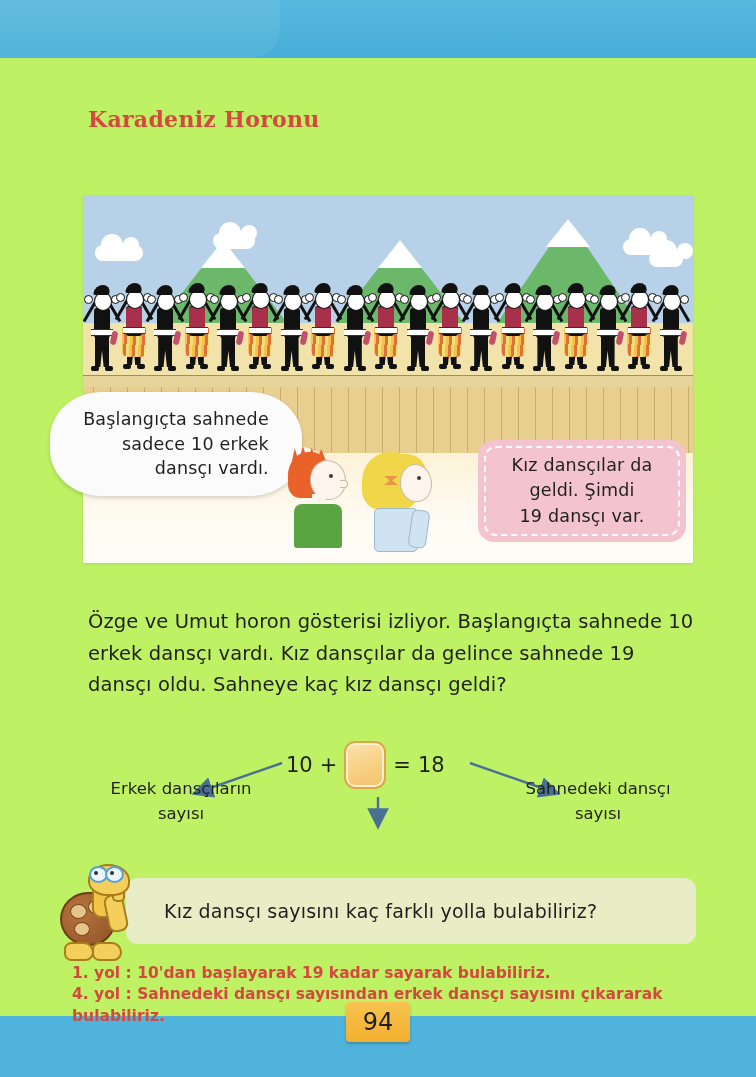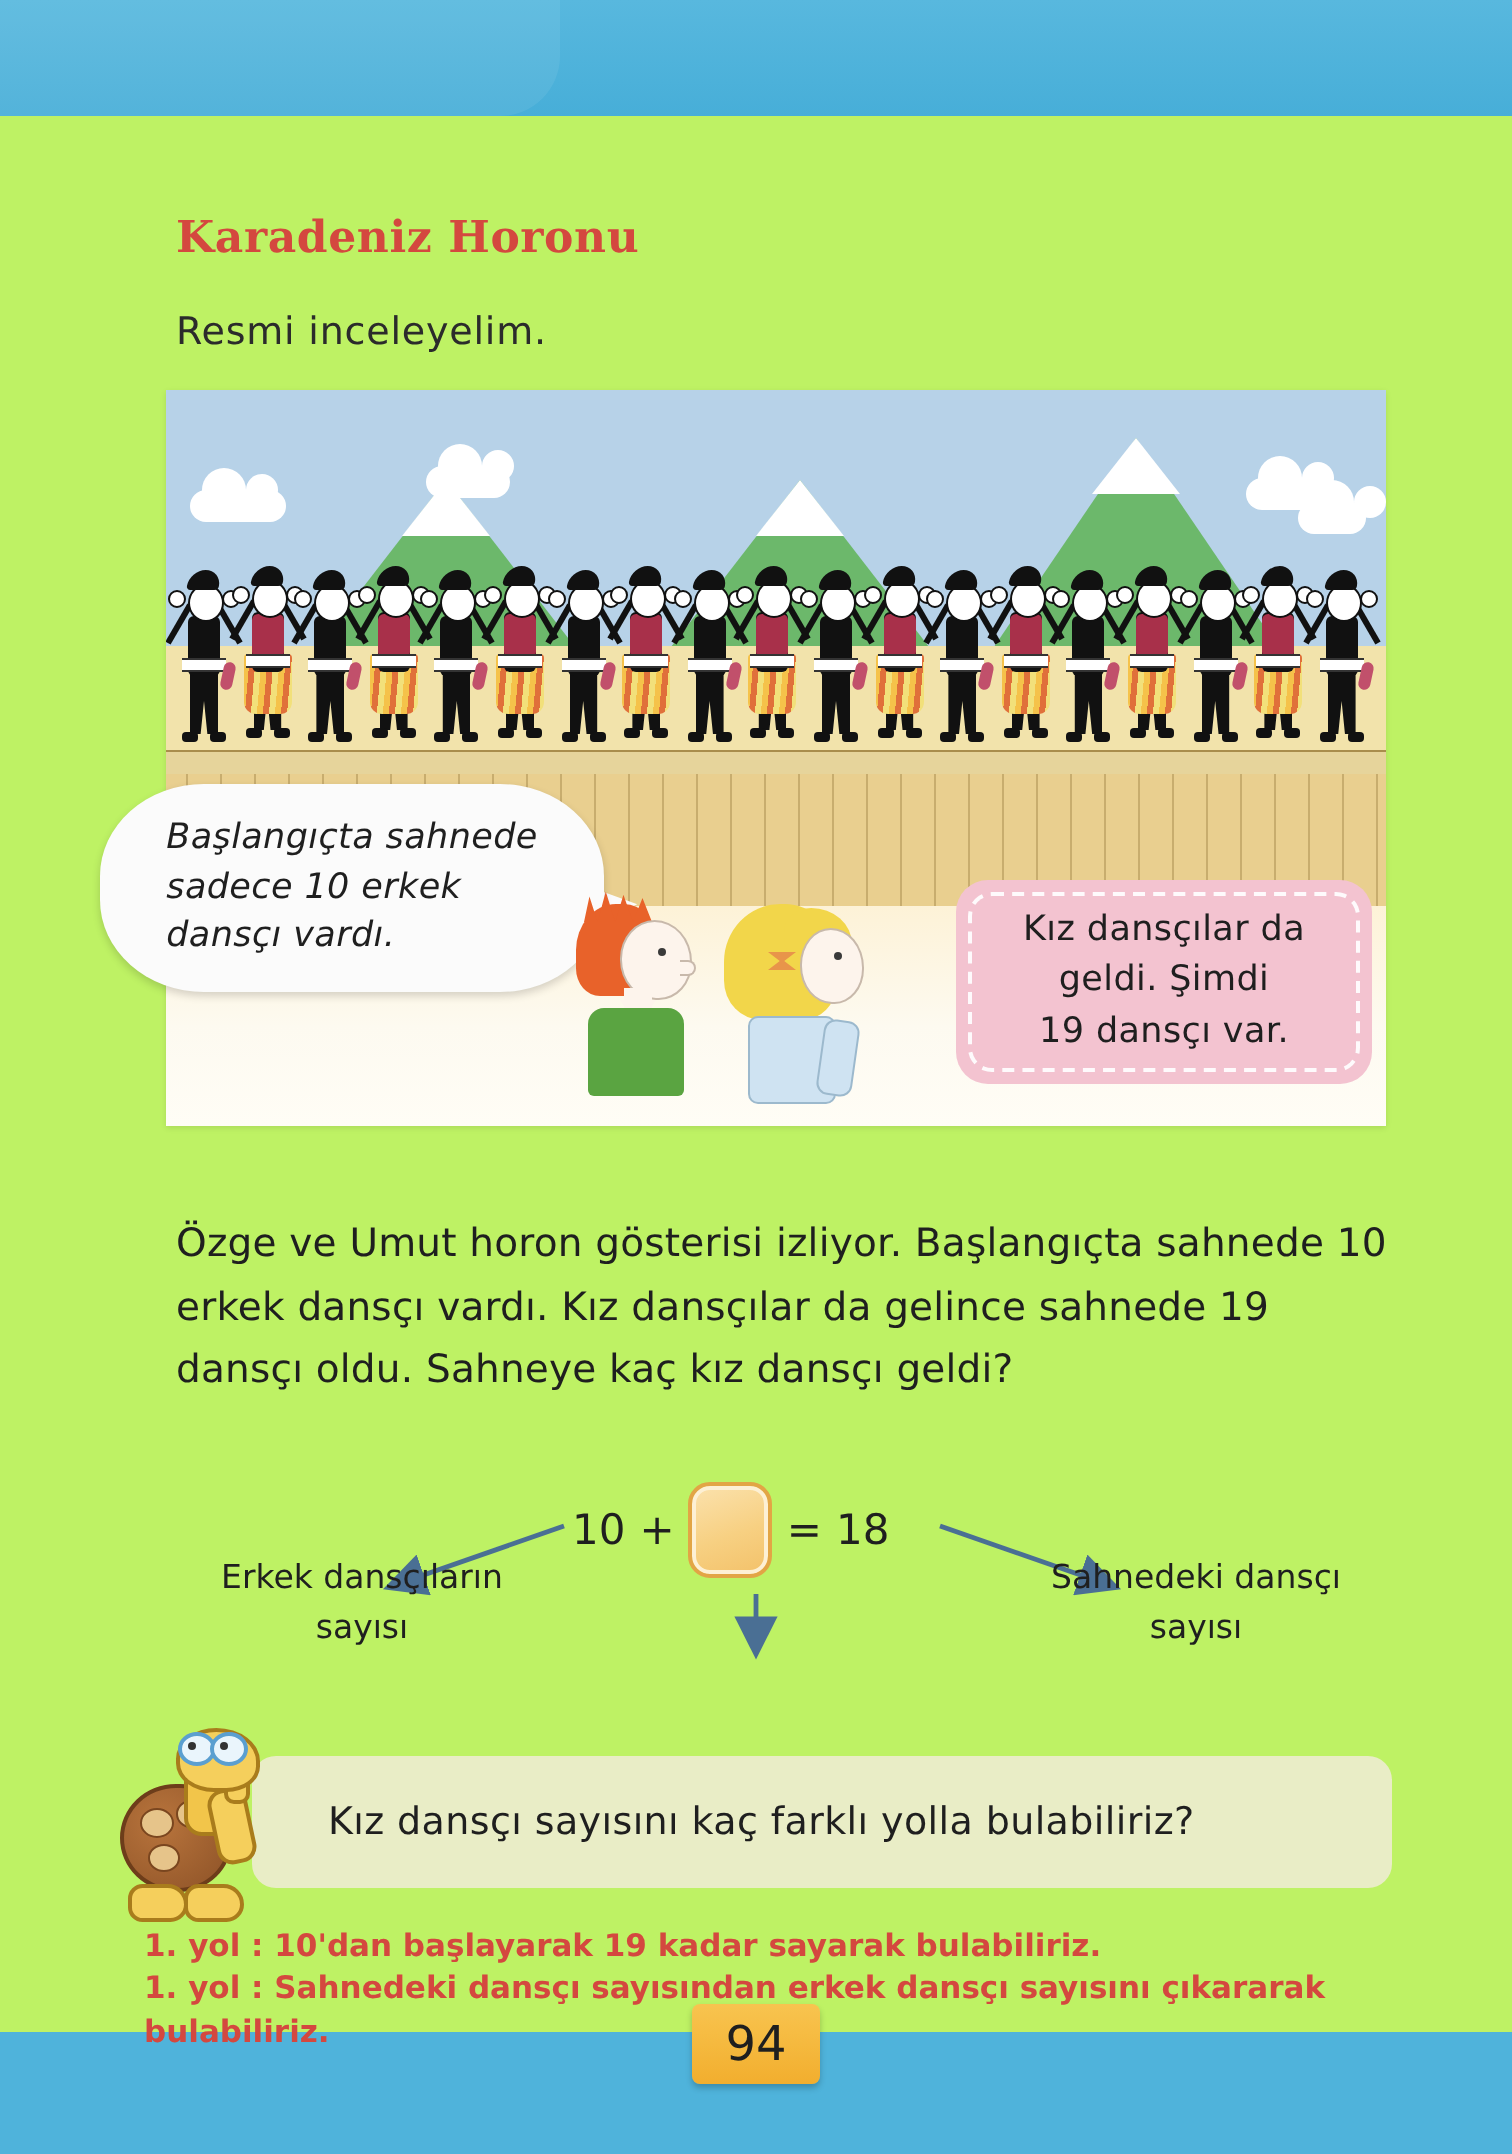--- a/index.html
+++ b/index.html
@@ -226,27 +226,26 @@
     width: 252px;
     height: 104px;
     background: #fbfbfb;
     border-radius: 52px / 46px;
     box-shadow: 0 2px 4px rgba(0,0,0,0.16);
     display: flex;
     align-items: center;
     justify-content: center;
   }
   .bubble-white .txt {
-    text-align: left;
+    text-align: right;
     font-size: 17.5px;
     line-height: 1.42;
     color: #1f1f1f;
     letter-spacing: 0.2px;
     padding: 0 12px;
-    font-style: italic;
   }
   .bubble-tail {
     position: absolute;
     left: 278px;
     top: 440px;
     width: 0; height: 0;
     border-top: 10px solid transparent;
     border-bottom: 24px solid transparent;
     border-left: 40px solid #fbfbfb;
     transform: rotate(6deg);
@@ -490,21 +489,20 @@
 </style>
 </head>
 <body>
 
 <div id="page">
 
   <div class="band band-top"></div>
   <div class="band band-bottom"></div>
 
   <div class="title">Karadeniz Horonu</div>
-  <div class="subtitle">Resmi  inceleyelim.</div>
 
   <div class="illus">
     <div class="sky">
       <div class="mtn m1"></div>
       <div class="mtn m2"></div>
       <div class="mtn m3"></div>
       <div class="mtn-cap c1"></div>
       <div class="mtn-cap c2"></div>
       <div class="mtn-cap c3"></div>
       <div class="cloud cl1"></div>
@@ -919,18 +917,18 @@
     <div class="t-finger"></div>
     <div class="t-head"></div>
     <div class="t-glass g1"></div>
     <div class="t-glass g2"></div>
     <div class="t-eye e1"></div>
     <div class="t-eye e2"></div>
   </div>
 
   <div class="answers">
     <div>1. yol : 10'dan başlayarak 19 kadar sayarak bulabiliriz.</div>
-    <div>1. yol : Sahnedeki dansçı sayısından erkek dansçı sayısını çıkararak bulabiliriz.</div>
+    <div>4. yol : Sahnedeki dansçı sayısından erkek dansçı sayısını çıkararak bulabiliriz.</div>
   </div>
 
   <div class="pagenum">94</div>
 
 </div>
 
 </body></html>

